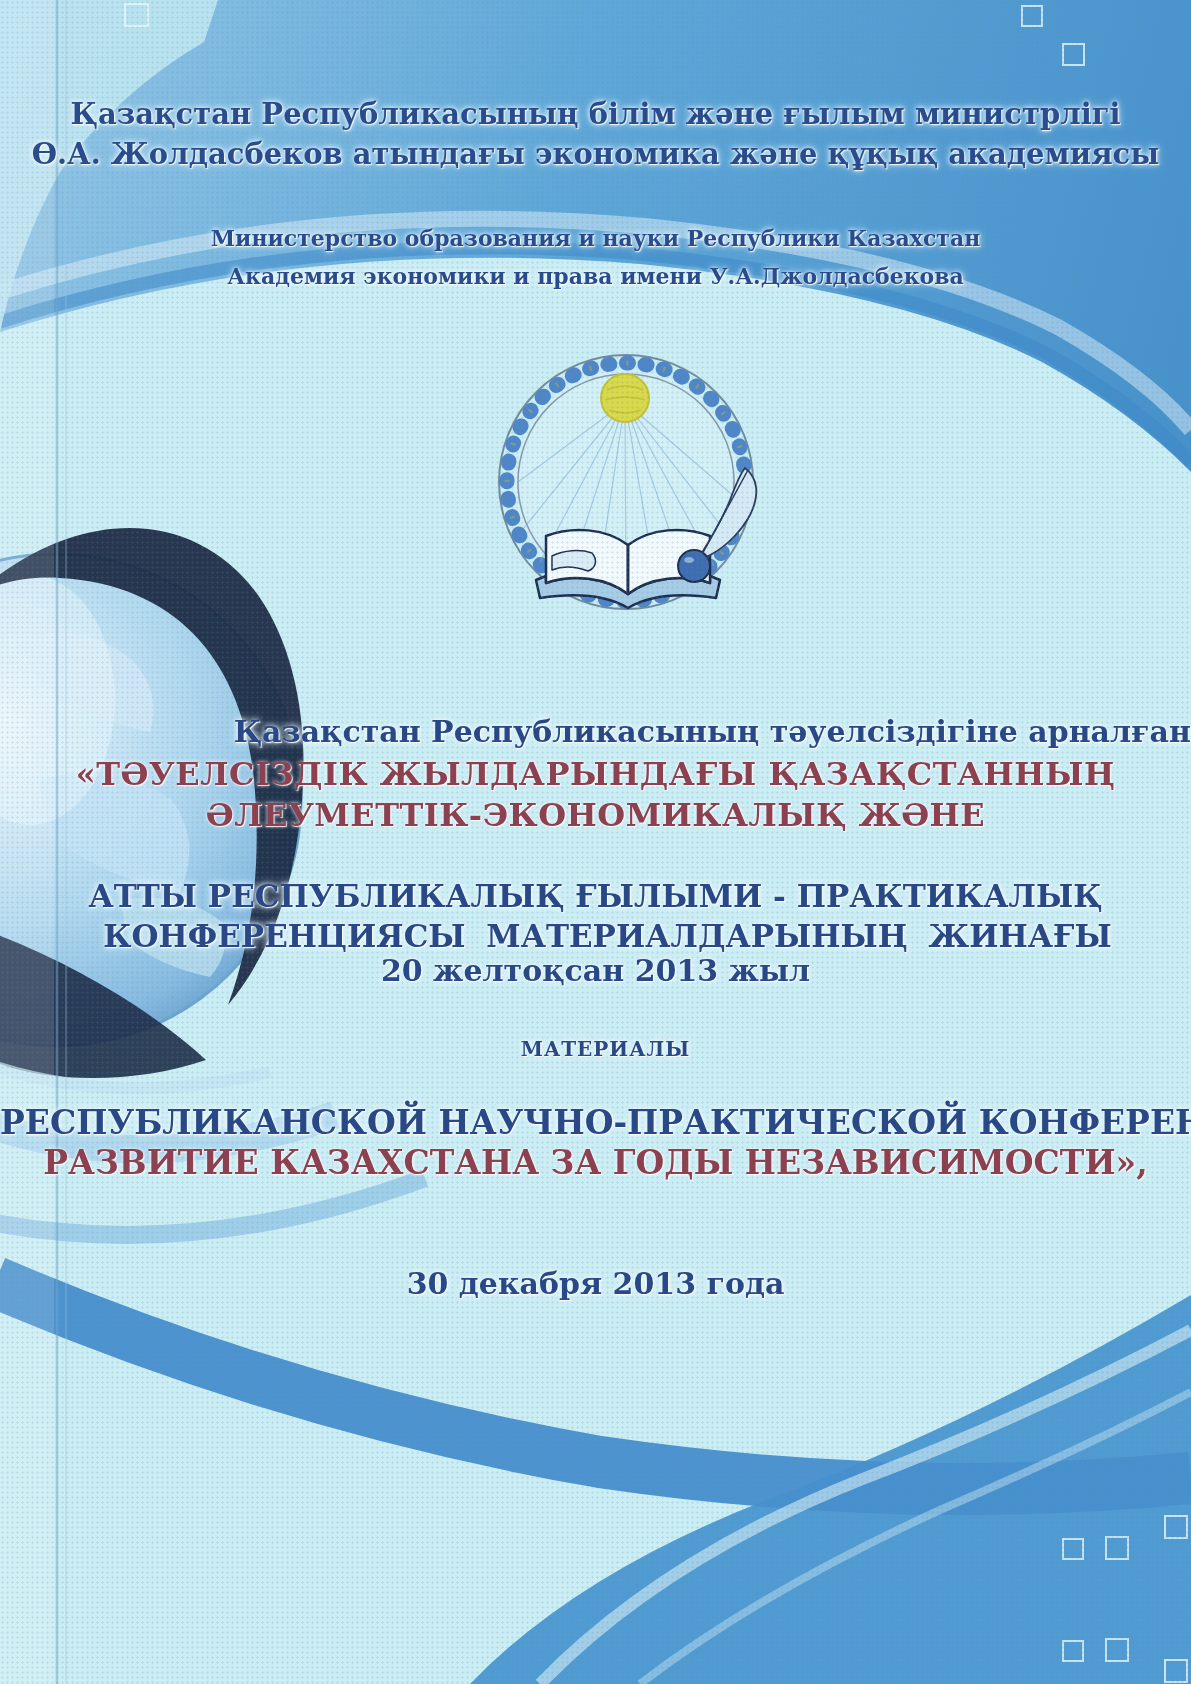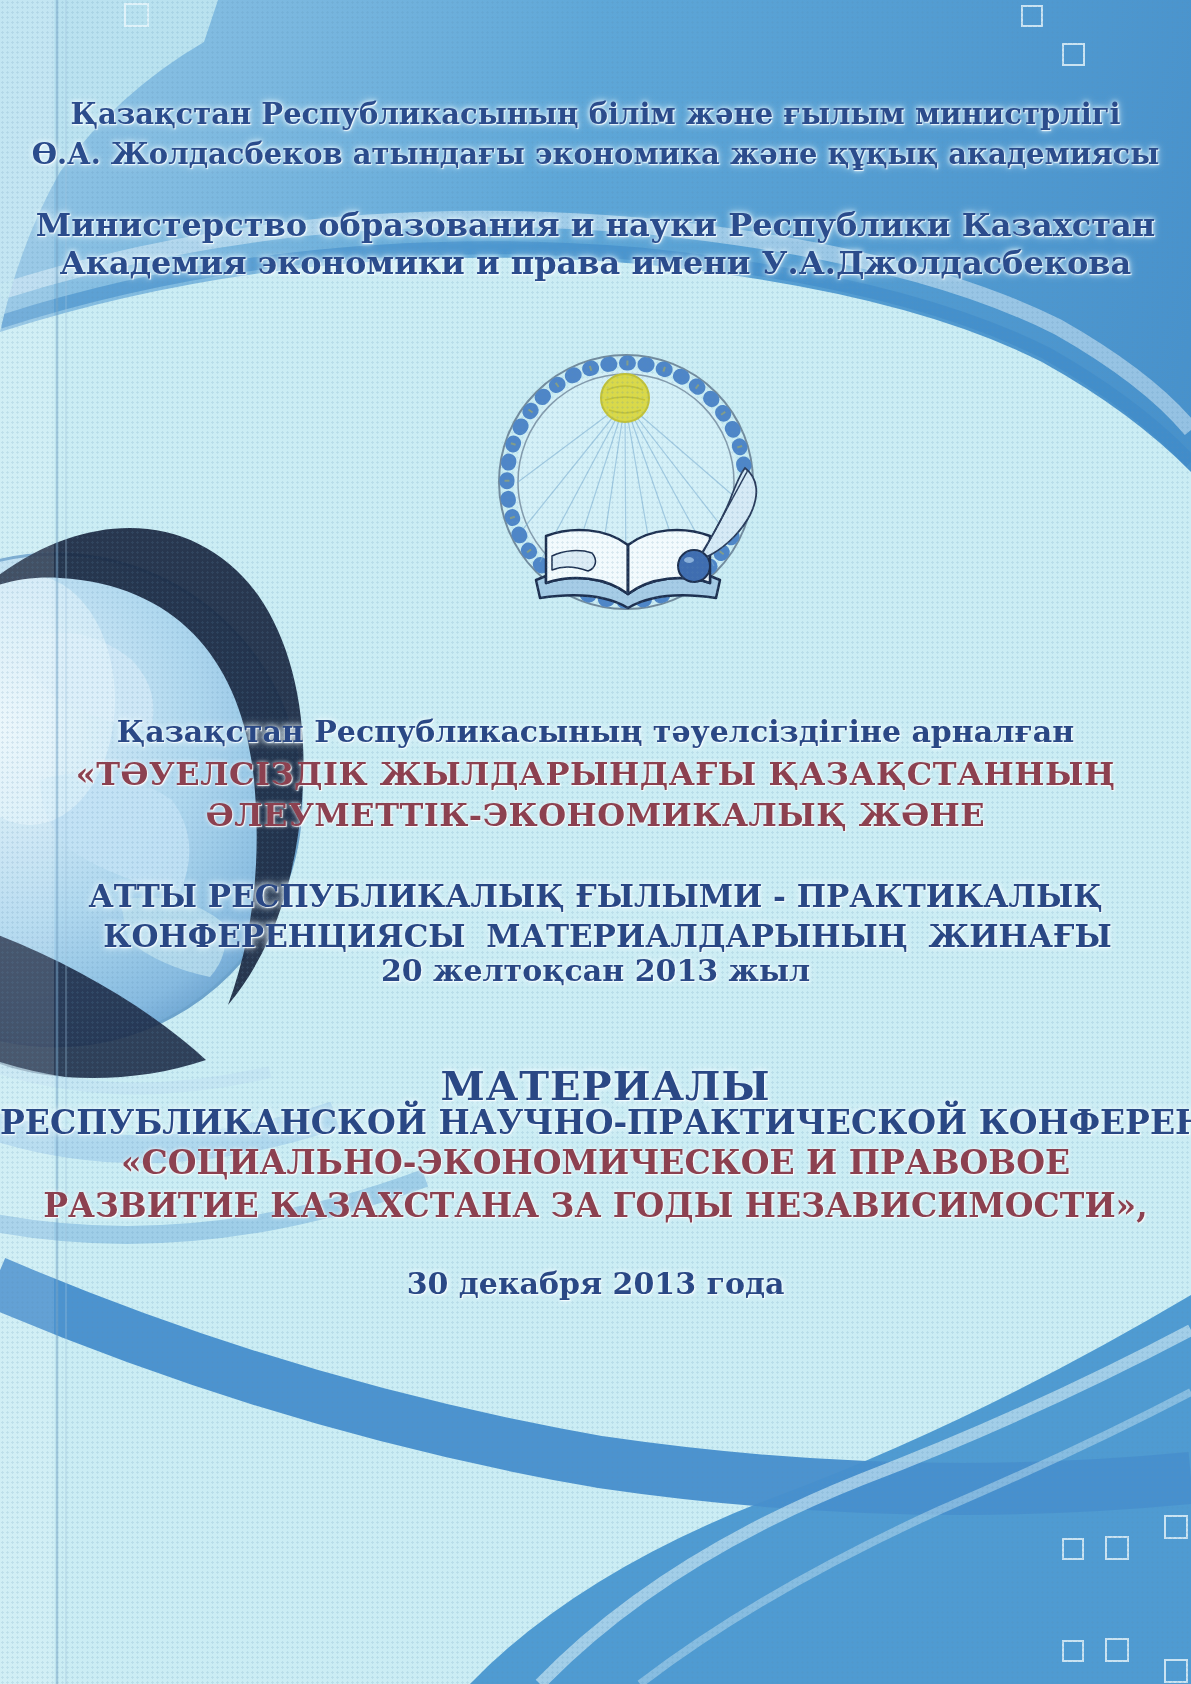--- a/index.html
+++ b/index.html
@@ -26,27 +26,27 @@
   .blue-strong{
     color:#2a4885;
     text-shadow:0 0 5px rgba(240,252,255,.98),0 0 10px rgba(235,250,255,.9),1px 1px 1px rgba(255,255,255,.95);
   }
   .red{
     color:#8c4150;
     text-shadow:0 0 4px rgba(255,252,252,.9),1px 1px 1px rgba(255,255,255,.85);
   }
   .b{font-weight:bold;}
   .hdr-kk{top:94px;font-size:29px;line-height:40px;}
-  .hdr-ru{top:206px;font-size:32px;line-height:38px;}
-  .ded-kk{top:714px;font-size:30px;}
+  .hdr-ru{top:219px;font-size:22px;line-height:38px;}
+  .ded-kk{top:714px;font-size:30px;text-align:right;}
   .title-kk{top:754px;font-size:32px;line-height:41px;letter-spacing:.5px;}
   .sub-kk{top:876px;font-size:31px;line-height:40px;}
   .sub-kk .wide{word-spacing:10px;margin-left:24px;}
   .date-kk{top:953px;font-size:30px;}
-  .materials{top:1062px;font-size:40px;letter-spacing:1px;padding-left:20px;}
+  .materials{top:1037px;font-size:20px;letter-spacing:1px;padding-left:20px;}
   .conf-ru{top:1103px;font-size:33px;}
   .title-ru{top:1141px;font-size:33px;line-height:43px;}
   .ded-ru{top:1226px;font-size:29px;}
   .date-ru{top:1266px;font-size:30px;}
 </style>
 </head>
 <body>
 
 <div class="page">
 
@@ -201,21 +201,20 @@
 
     <div class="block materials b blue-strong">
       <div class="line">МАТЕРИАЛЫ</div>
     </div>
 
     <div class="block conf-ru b blue-strong">
       <div class="line">РЕСПУБЛИКАНСКОЙ НАУЧНО-ПРАКТИЧЕСКОЙ КОНФЕРЕНЦИИ</div>
     </div>
 
     <div class="block title-ru b red">
-      <div class="line">«СОЦИАЛЬНО-ЭКОНОМИЧЕСКОЕ И ПРАВОВОЕ</div>
       <div class="line">РАЗВИТИЕ КАЗАХСТАНА ЗА ГОДЫ НЕЗАВИСИМОСТИ»,</div>
     </div>
 
 
     <div class="block date-ru b blue-strong">
       <div class="line">30 декабря 2013 года</div>
     </div>
 
   </div>
 </div>

